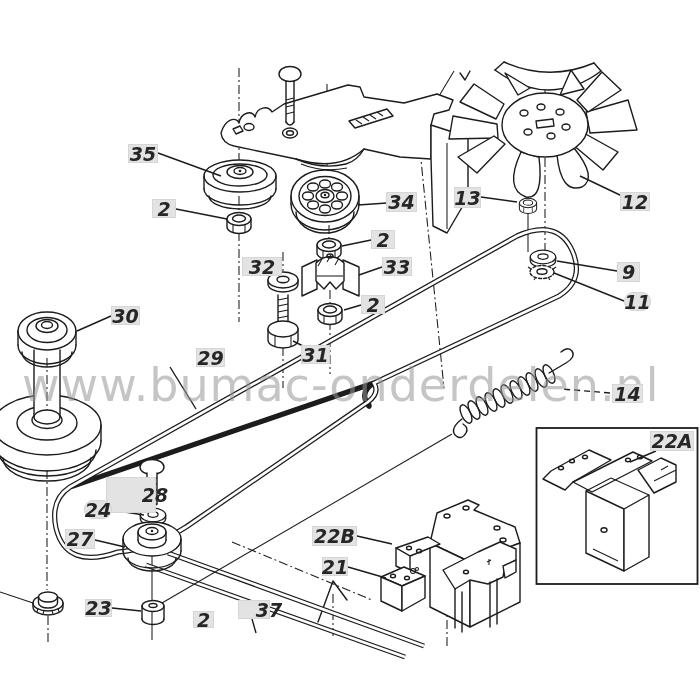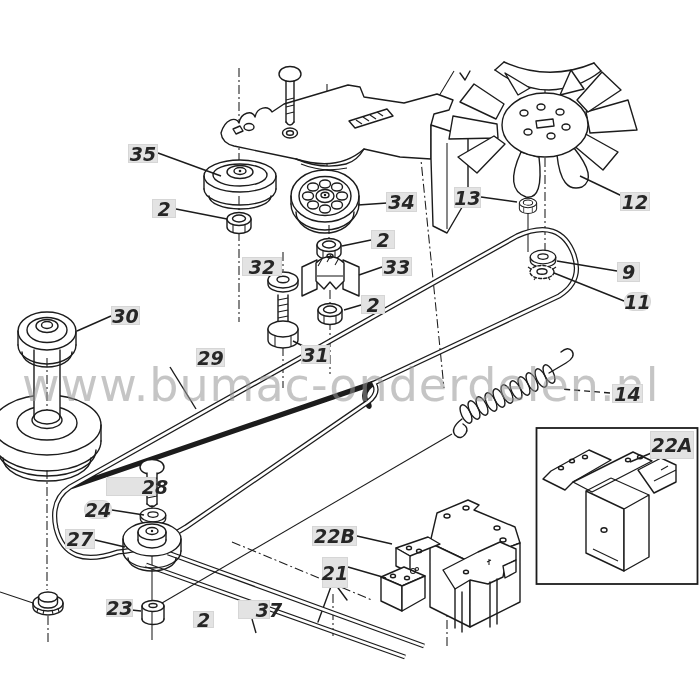--- a/index.html
+++ b/index.html
@@ -385,24 +385,24 @@
       <div class="callout" style="left: 382px; top: 257px; width: 30px; height: 19px;">33</div>
       <div class="callout" style="left: 361px; top: 295px; width: 24px; height: 19px;">2</div>
       <div class="callout" style="left: 301px; top: 345px; width: 29px; height: 19px;">31</div>
       <div class="callout" style="left: 111px; top: 306px; width: 29px; height: 19px;">30</div>
       <div class="callout" style="left: 148px; top: 348px; width: 29px; height: 19px; margin-left: 48px;">29</div>
       <div class="callout" style="left: 454px; top: 187px; width: 27px; height: 21px;">13</div>
       <div class="callout" style="left: 620px; top: 192px; width: 30px; height: 19px;">12</div>
       <div class="callout" style="left: 617px; top: 262px; width: 23px; height: 20px;">9</div>
       <div class="callout" style="left: 624px; top: 292px; width: 27px; height: 19px; border-radius: 9px;">11</div>
       <div class="callout" style="left: 612px; top: 384px; width: 31px; height: 19px;">14</div>
-      <div class="callout" style="left: 650px; top: 431px; width: 44px; height: 28px;">22A</div>
+      <div class="callout" style="left: 650px; top: 431px; width: 44px; height: 20px;">22A</div>
       <div class="callout" style="left: 312px; top: 526px; width: 45px; height: 20px;">22B</div>
-      <div class="callout" style="left: 322px; top: 557px; width: 26px; height: 31px;">21</div>
-      <div class="callout" style="left: 106px; top: 477px; width: 28px; height: 19px; padding-left: 48px;">28</div>
+      <div class="callout" style="left: 322px; top: 557px; width: 26px; height: 19px;">21</div>
+      <div class="callout" style="left: 106px; top: 477px; width: 28px; height: 36px; padding-left: 48px;">28</div>
       <div class="callout" style="left: 84px; top: 500px; width: 28px; height: 19px; border-radius: 9px;">24</div>
       <div class="callout" style="left: 65px; top: 529px; width: 30px; height: 20px;">27</div>
-      <div class="callout" style="left: 85px; top: 599px; width: 27px; height: 18px; margin-left: 21px;">23</div>
+      <div class="callout" style="left: 85px; top: 599px; width: 27px; height: 18px;">23</div>
       <div class="callout" style="left: 193px; top: 611px; width: 21px; height: 17px;">2</div>
       <div class="callout" style="left: 238px; top: 600px; width: 28px; height: 19px; padding-left: 30px;">37</div>
     </div>
 
 </div>
 
 </body></html>

